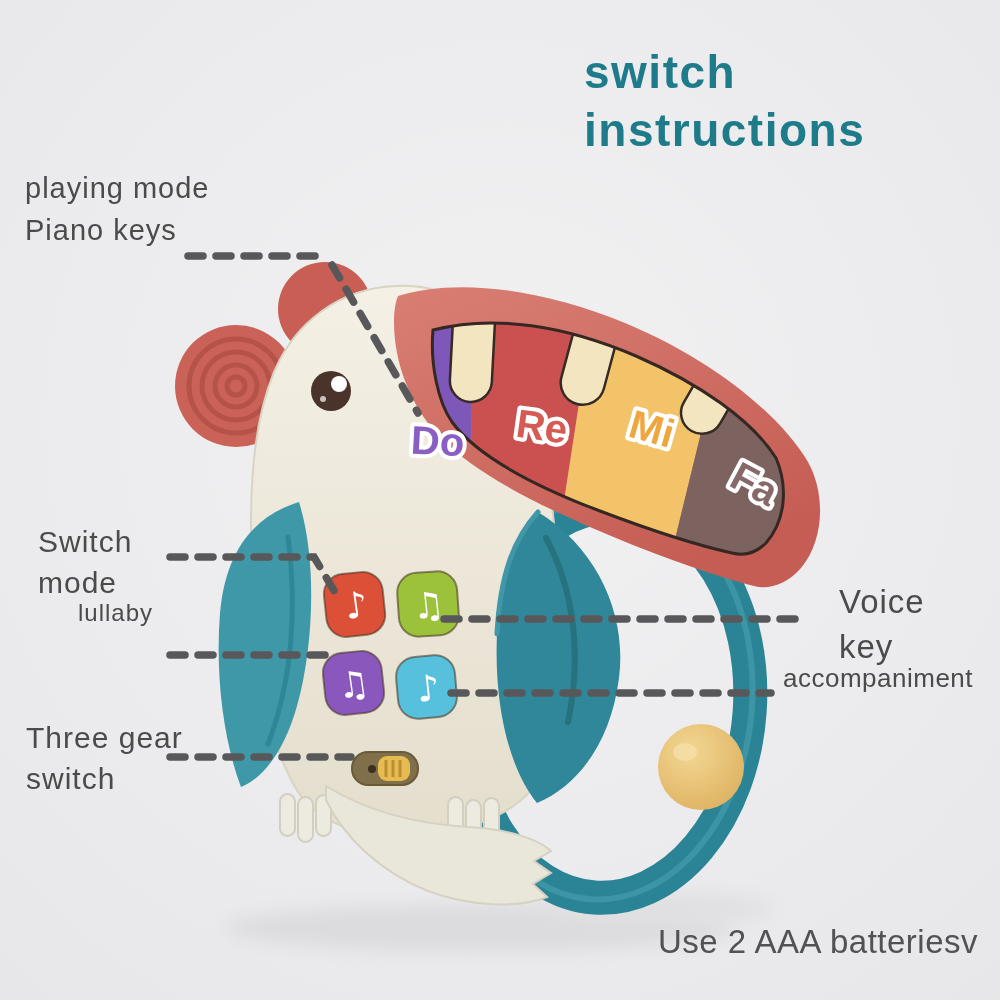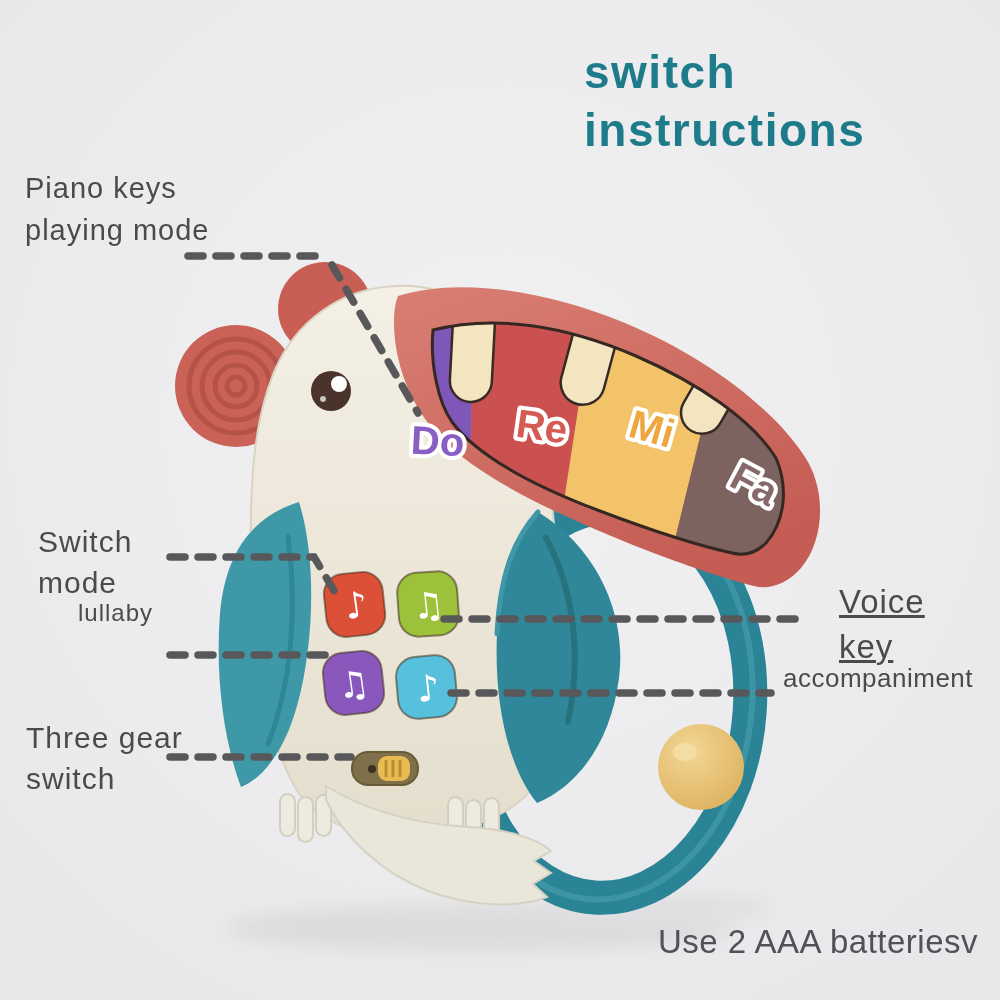--- a/index.html
+++ b/index.html
@@ -13,21 +13,21 @@
   .lbl span{display:block;}
   .title{
     position:absolute;left:584px;top:44px;
     font-size:46px;font-weight:bold;letter-spacing:1.5px;line-height:1.26;color:#1e7b8a;
   }
   .title span{display:block;}
   .piano{left:25px;top:167px;font-size:29px;line-height:1.45;}
   .switchmode{left:38px;top:521px;font-size:30px;line-height:1.38;}
   .lullaby{left:38px;top:599px;font-size:24px;margin-left:40px;}
   .gear{left:18px;top:717px;font-size:30px;line-height:1.38;margin-left:8px;}
-  .voice{left:839px;top:580px;font-size:33px;line-height:1.35;text-decoration:underline;}
+  .voice{left:839px;top:580px;font-size:33px;line-height:1.35;}
   .song{left:783px;top:661px;font-size:26px;line-height:1.35;letter-spacing:0.5px;}
   .battery{left:658px;top:923px;font-size:33px;color:#515156;letter-spacing:0.5px;}
   .connector{fill:none;stroke-width:7.5px;stroke-linecap:round;stroke-dasharray:15 13;}
   .keylabel{font-family:"Liberation Sans",sans-serif;font-weight:bold;font-size:40px;
     paint-order:stroke;stroke:#ffffff;stroke-width:8px;stroke-linejoin:round;text-anchor:middle;}
   .noteicon{font-family:"DejaVu Sans",sans-serif;font-size:36px;fill:#ffffff;text-anchor:middle;}
 </style>
 </head>
 <body>
 
@@ -160,22 +160,22 @@
     <path class="connector" d="M 451 693 H 771"></path>
   </g>
 </svg>
 
 <div class="title">
   <span>switch</span>
   <span>instructions</span>
 </div>
 
 <div class="lbl piano">
+  <span>playing mode</span>
   <span>Piano keys</span>
-  <span>playing mode</span>
 </div>
 
 <div class="lbl switchmode">
   <span>Switch</span>
   <span>mode</span>
 </div>
 
 <div class="lbl lullaby">
   <span>lullaby</span>
 </div>

